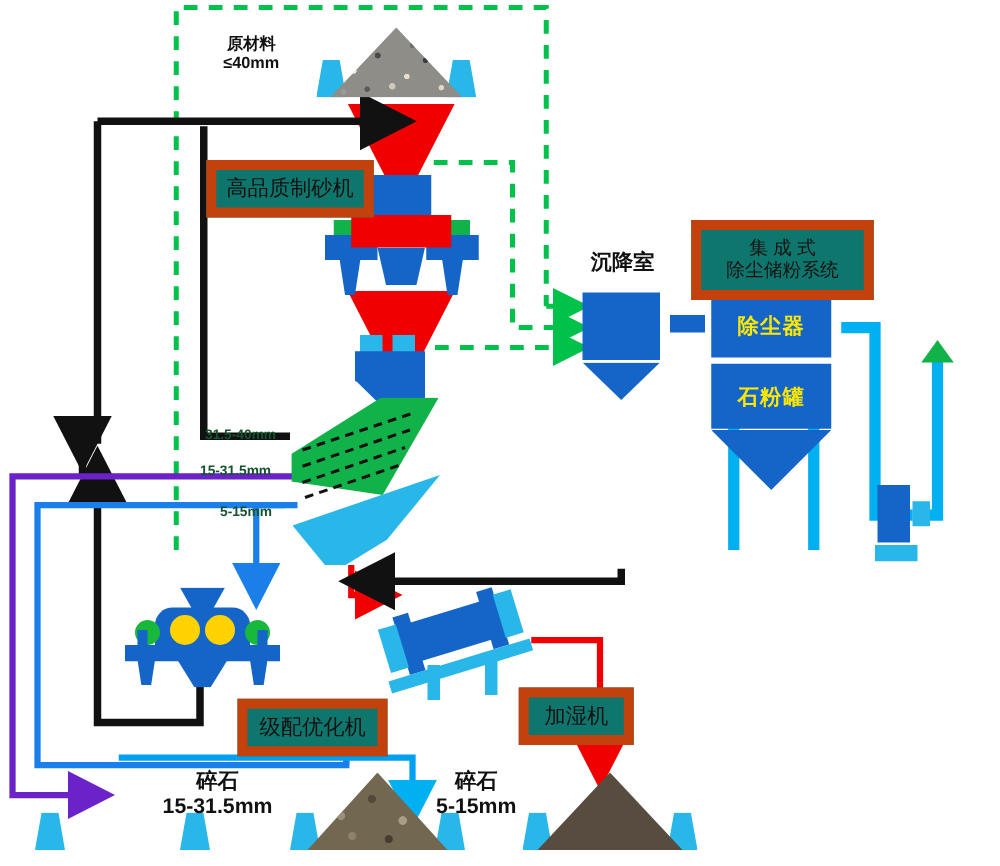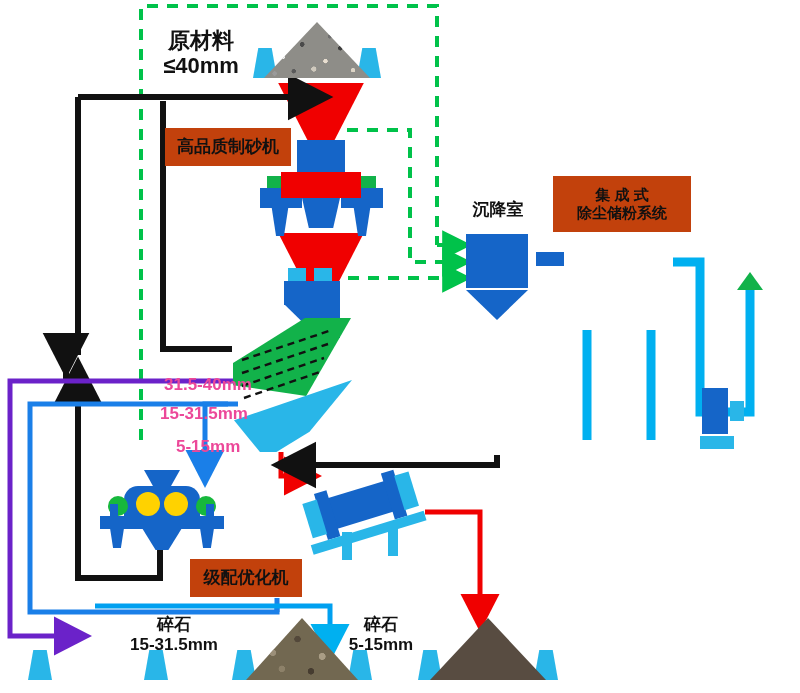--- a/index.html
+++ b/index.html
@@ -1,24 +1,24 @@
 <!DOCTYPE html>
 <html><head>
 <meta charset="utf-8">
 <style>
   html,body{margin:0;padding:0;background:#fff;}
   body{width:800px;height:693px;font-family:"Liberation Sans","DejaVu Sans",sans-serif;}
   #stage{position:relative;width:800px;height:693px;overflow:hidden;background:#fff;}
   #svg{position:absolute;left:0;top:0;width:800px;height:693px;}
 
   .lbl{position:absolute;font-weight:bold;color:#111;line-height:1.15;text-align:center;white-space:pre-line;}
-  .lbl-box{position:absolute;border:4px solid #c2410c;background:#c2410c;color:#111;
-           font-weight:bold;display:flex;align-items:center;justify-content:center;
+  .lbl-box{position:absolute;border:8px solid #c2410c;background:#0f766e;color:#111;
+           font-weight:normal;display:flex;align-items:center;justify-content:center;
            text-align:center;line-height:1.2;white-space:pre-line;}
-  .size-lbl{position:absolute;color:#ec4899;font-weight:bold;font-size:17px;white-space:nowrap;margin-top:33px;}
+  .size-lbl{position:absolute;color:#14532d;font-weight:bold;font-size:11px;white-space:nowrap;}
   .yel{position:absolute;color:#ffe800;font-weight:bold;display:flex;align-items:center;
        justify-content:center;width:100%;height:100%;letter-spacing:1px;}
 
   
   .pile{position:absolute;}
   .pile .sup{position:absolute;bottom:0;width:24px;height:30px;background:#29b6e8;
              clip-path:polygon(22% 0,78% 0,100% 100%,0 100%);}
   .pile .heap{position:absolute;bottom:0;left:50%;transform:translateX(-50%);
               clip-path:polygon(50% 0,100% 100%,0 100%);}
   .heap-raw{background:
@@ -189,20 +189,28 @@
          clip-path:polygon(100% 0,64% 72%,36% 100%,22% 100%,0 56%);"></div>
   </div>
 
   <div style="position:absolute;left:466px;top:234px;width:62px;height:86px;">
     <div class="eq b-dk" style="left:0;top:0;width:62px;height:54px;"></div>
     <div class="eq b-dk" style="left:0;top:56px;width:62px;height:30px;
          clip-path:polygon(0 0,100% 0,50% 100%);"></div>
   </div>
   <div class="eq b-dk" style="position:absolute;left:536px;top:252px;width:28px;height:14px;"></div>
 
+  <div style="position:absolute;left:569px;top:234px;width:96px;height:120px;">
+    <div class="eq b-dk" style="left:0;top:0;width:96px;height:52px;"></div>
+    <div class="eq b-dk" style="left:0;top:57px;width:96px;height:52px;"></div>
+    <div class="eq b-dk" style="left:0;top:110px;width:96px;height:48px;
+         clip-path:polygon(0 0,100% 0,50% 100%);"></div>
+    <div class="yel" style="left:0;top:0;height:52px;font-size:17px;">除尘器</div>
+    <div class="yel" style="left:0;top:57px;height:52px;font-size:17px;">石粉罐</div>
+  </div>
 
   <div style="position:absolute;left:700px;top:388px;width:50px;height:66px;">
     <div class="eq b-dk" style="left:2px;top:0;width:26px;height:46px;"></div>
     <div class="eq b-lt" style="left:30px;top:13px;width:14px;height:20px;"></div>
     <div class="eq b-lt" style="left:0;top:48px;width:34px;height:13px;"></div>
   </div>
 
   <div style="position:absolute;left:100px;top:470px;width:124px;height:78px;">
     <div class="eq b-dk" style="left:44px;top:0;width:36px;height:18px;
          clip-path:polygon(0 0,100% 0,72% 100%,28% 100%);"></div>
@@ -247,33 +255,34 @@
     <div class="sup" style="right:0;"></div>
     <div class="heap heap-cs2" style="width:112px;height:62px;"></div>
   </div>
 
   <div class="pile" style="left:418px;top:618px;width:140px;height:62px;">
     <div class="sup" style="left:0;"></div>
     <div class="sup" style="right:0;"></div>
     <div class="heap heap-sand" style="width:116px;height:62px;"></div>
   </div>
 
-  <div class="lbl" style="left:155px;top:28px;width:92px;font-size:22px;">原材料
+  <div class="lbl" style="left:155px;top:28px;width:92px;font-size:13px;">原材料
 ≤40mm</div>
 
   <div class="lbl-box" style="left:165px;top:128px;width:118px;height:30px;font-size:17px;">高品质制砂机</div>
 
 
   <div class="lbl" style="left:458px;top:200px;width:80px;font-size:17px;">沉降室</div>
 
   <div class="lbl-box" style="left:553px;top:176px;width:130px;height:48px;font-size:15px;">集 成 式
 除尘储粉系统</div>
 
   <div class="lbl-box" style="left:190px;top:559px;width:104px;height:30px;font-size:17px;">级配优化机</div>
 
+  <div class="lbl-box" style="left:415px;top:550px;width:76px;height:30px;font-size:17px;">加湿机</div>
 
   <div class="size-lbl" style="left:164px;top:342px;">31.5-40mm</div>
   <div class="size-lbl" style="left:160px;top:371px;">15-31.5mm</div>
   <div class="size-lbl" style="left:176px;top:404px;">5-15mm</div>
 
   <div class="lbl" style="left:110px;top:615px;width:128px;font-size:17px;">碎石
 15-31.5mm</div>
   <div class="lbl" style="left:325px;top:615px;width:112px;font-size:17px;">碎石
 5-15mm</div>
 

